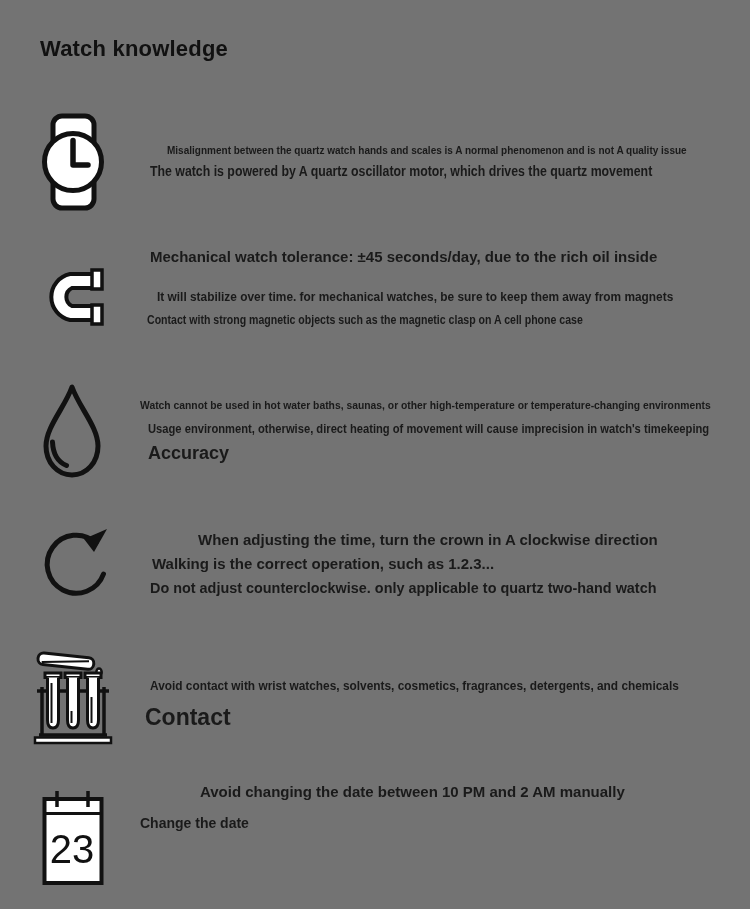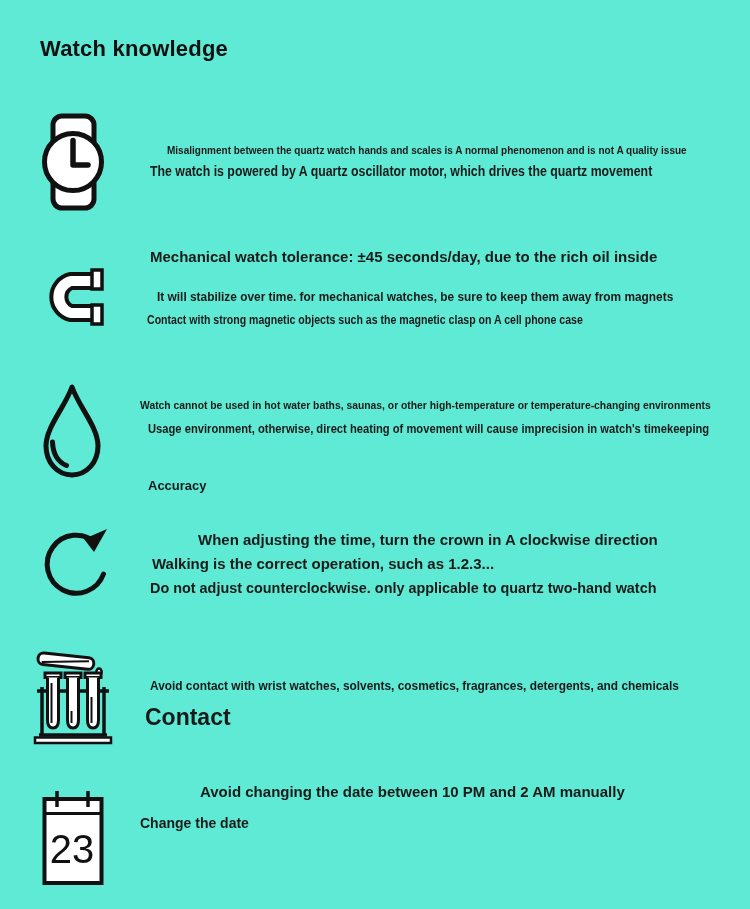--- a/index.html
+++ b/index.html
@@ -1,34 +1,34 @@
 <!DOCTYPE html>
 <html><head>
 <meta charset="utf-8">
 <style>
   html,body{margin:0;padding:0;background:#ffffff;}
   body{width:750px;height:909px;font-family:"Liberation Sans",sans-serif;}
-  .page{position:relative;width:750px;height:909px;background:#5eead4;overflow:hidden;}
+  .page{position:relative;width:750px;height:909px;background:#737373;overflow:hidden;}
   .page-title{position:absolute;left:40px;top:36px;font-size:22px;font-weight:700;color:#111;letter-spacing:.2px;}
   .line{position:absolute;font-weight:700;color:#1a1a1a;white-space:nowrap;transform-origin:0 50%;line-height:1.2;}
   .icon{position:absolute;}
   
   .i-1{left:41px;top:113px;}
   .l-1-1{left:167px;top:144px;font-size:11px;transform:scaleX(.91);}
   .l-1-2{left:150px;top:163px;font-size:14px;transform:scaleX(.88);}
   
   .i-2{left:40px;top:266px;}
   .l-2-1{left:150px;top:248px;font-size:15px;}
   .l-2-2{left:157px;top:289px;font-size:13.5px;transform:scaleX(.88);}
   .l-2-3{left:147px;top:313px;font-size:12px;transform:scaleX(.88);}
   
   .i-3{left:38px;top:382px;}
   .l-3-1{left:140px;top:399px;font-size:11px;transform:scaleX(.94);}
   .l-3-2{left:148px;top:421px;font-size:13px;transform:scaleX(.86);}
-  .l-3-3{left:148px;top:443px;font-size:13px;margin-top:35px;}
+  .l-3-3{left:148px;top:443px;font-size:18px;}
   
   .i-4{left:40px;top:522px;}
   .l-4-1{left:198px;top:531px;font-size:15px;}
   .l-4-2{left:152px;top:555px;font-size:15px;}
   .l-4-3{left:150px;top:579px;font-size:15px;transform:scaleX(.96);}
   
   .i-5{left:33px;top:645px;}
   .l-5-1{left:150px;top:679px;font-size:12.5px;transform:scaleX(.95);}
   .l-5-2{left:145px;top:704px;font-size:23px;}
   

